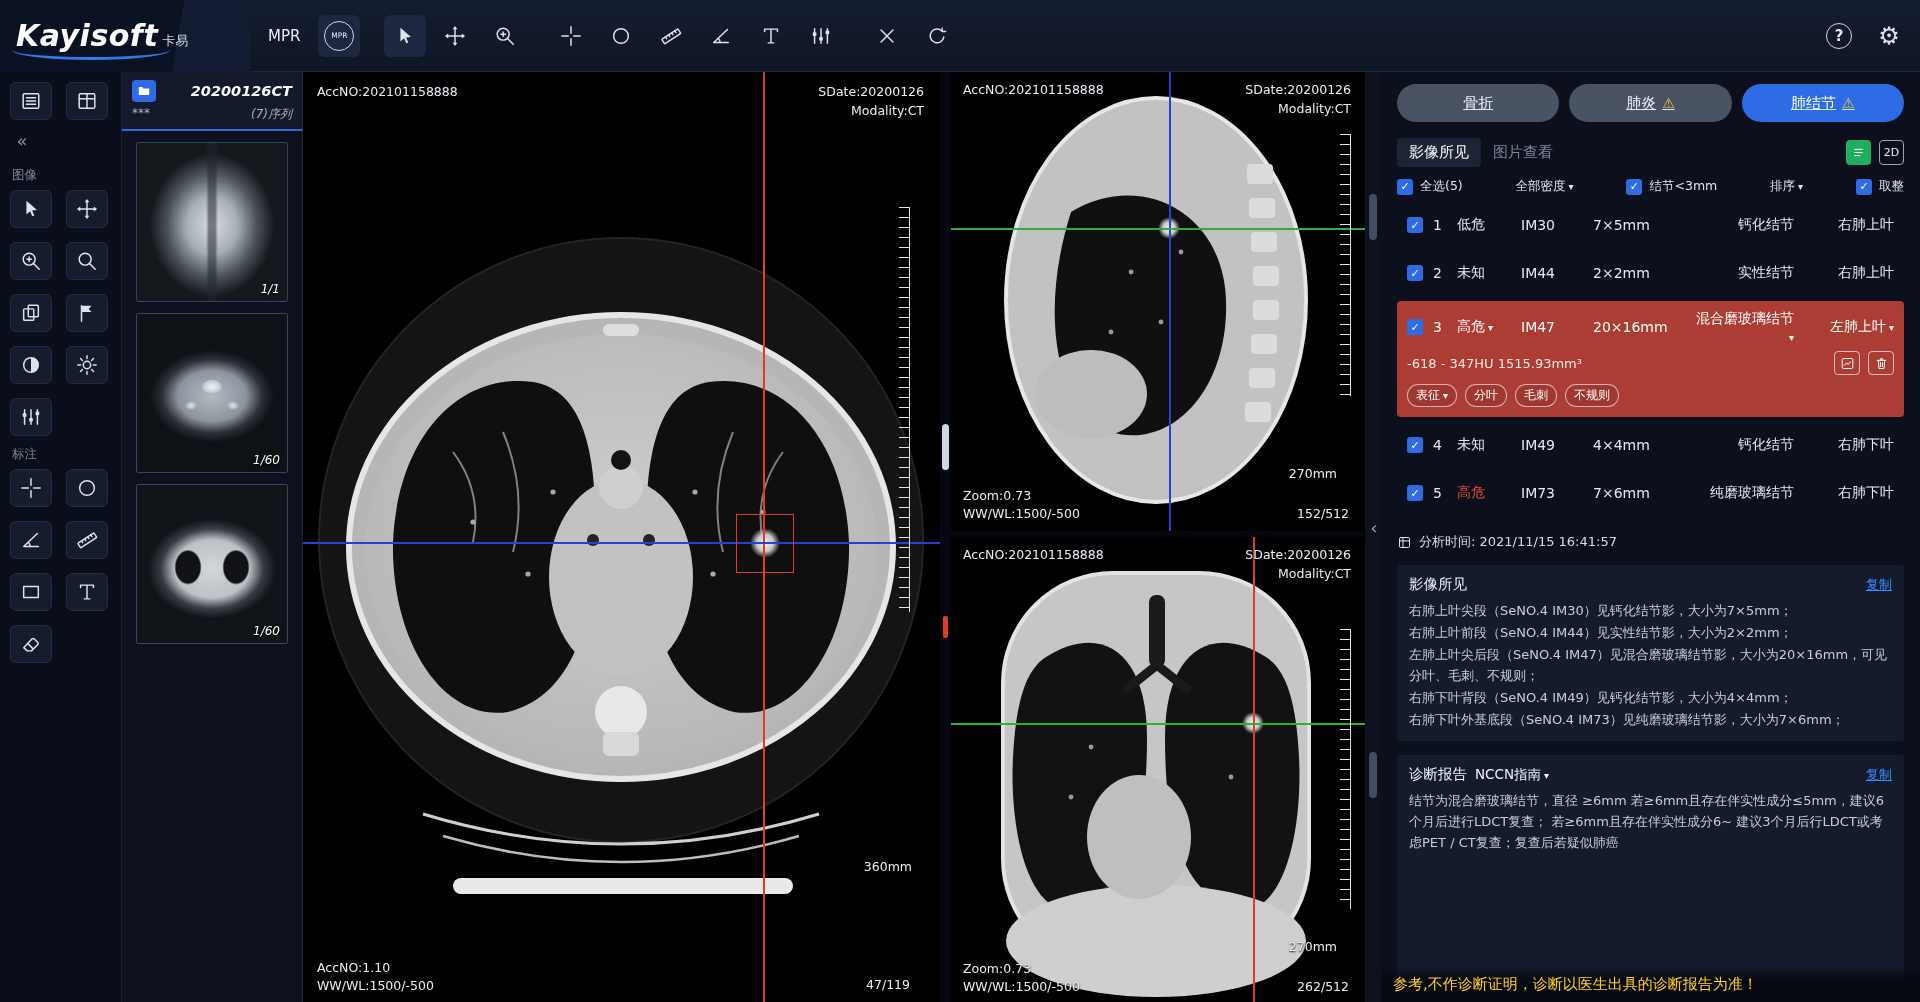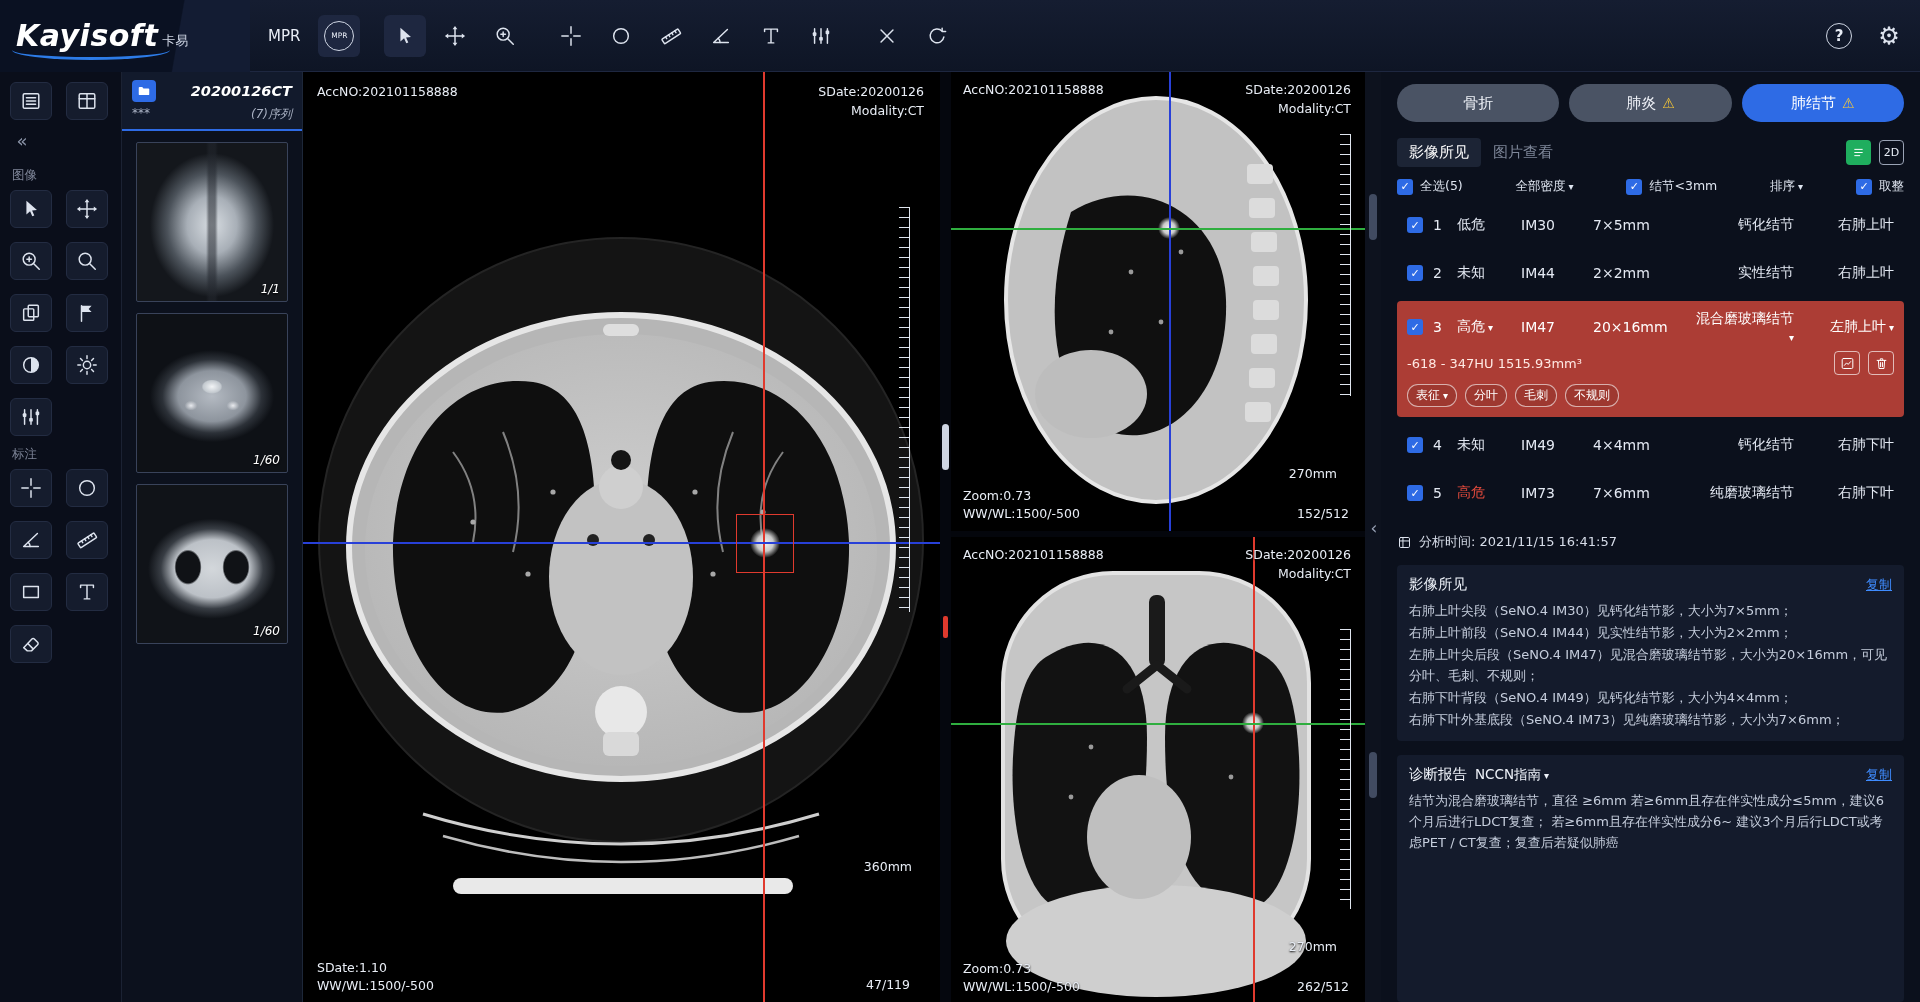--- a/index.html
+++ b/index.html
@@ -106,21 +106,21 @@
     background:#e03a2e; border-radius:2px; }
   .vscroll { position:absolute; top:72px; left:1365px; width:16px; height:930px; background:#0d121e; z-index:8; }
   .vscroll .handle { position:absolute; left:4px; width:8px; border-radius:4px; background:#414b61; }
   .h1 { top:122px; height:46px; } .h2 { top:680px; height:46px; }
   .panel-collapse { position:absolute; left:1366px; top:518px; z-index:12;
     font-size:17px; color:#97a0b4; width:16px; text-align:center; }
 
   
   .panel { position:absolute; top:72px; left:1381px; width:539px; height:930px;
     background:#0b101c; padding:10px 16px 0 16px; display:flex; flex-direction:column; z-index:10; }
-  .disease-row { display:flex; gap:10px; margin-top:2px; }
+  .disease-row { display:flex; gap:10px; margin-top:2px;text-decoration:underline; }
   .dbtn { flex:1; height:38px; border-radius:19px; background:#4a5364; color:#eef1f7;
     font-size:15px; display:flex; align-items:center; justify-content:center; gap:6px; }
   .dbtn.active { background:#2e6be5; color:#fff; }
   .warn { color:#ffcc33; font-size:14px; }
   .tabs-row { display:flex; align-items:center; margin-top:14px; height:32px; }
   .tab { font-size:15px; color:#7e8799; padding:5px 12px; border-radius:4px; }
   .tab.active { color:#ffffff; background:#1c2435; }
   .tabs-spacer { flex:1; }
   .report-tile { width:25px; height:25px; background:#1fae5e; border-radius:4px;
     display:flex; align-items:center; justify-content:center; margin-right:8px; }
@@ -527,21 +527,21 @@
       <path d="M140 764 Q318 816 496 764" stroke="#bdbdbd" stroke-width="2.5" fill="none"></path>
       <rect x="150" y="806" width="340" height="16" rx="8" fill="#e9e9e9"></rect>
     </svg>
     <div class="xhair-v c-red" style="left:460px"></div>
     <div class="xhair-h c-blue" style="top:470px"></div>
     <div class="roi"></div>
     <div class="ruler ax-ruler"></div>
     <span class="ov" style="top:12px;left:14px">AccNO:202101158888</span>
     <span class="ov" style="top:12px;right:16px">SDate:20200126</span>
     <span class="ov" style="top:31px;right:16px">Modality:CT</span>
-    <span class="ov" style="bottom:27px;left:14px">SDate:1.10</span>
+    <span class="ov" style="bottom:27px;left:14px">AccNO:1.10</span>
     <span class="ov" style="bottom:9px;left:14px">WW/WL:1500/-500</span>
     <span class="ov" style="bottom:10px;right:30px">47/119</span>
     <span class="ov" style="bottom:128px;right:28px">360mm</span>
   </section>
 
   <div class="vsplit">
     <div class="split-handle"></div>
     <div class="split-red"></div>
   </div>
 
@@ -773,15 +773,16 @@
         <span class="sec-title">诊断报告</span>
         <button class="sec-guide"><span>NCCN指南</span><i class="caret">▾</i></button>
         <span class="sec-spacer"></span>
         <button class="copy-link">复制</button>
       </div>
       <div class="sec-body">
         <p>结节为混合磨玻璃结节，直径 ≥6mm 若≥6mm且存在伴实性成分≤5mm，建议6个月后进行LDCT复查； 若≥6mm且存在伴实性成分6~ 建议3个月后行LDCT或考虑PET / CT复查；复查后若疑似肺癌</p>
       </div>
     </div>
 
+    <div class="disclaimer">参考,不作诊断证明，诊断以医生出具的诊断报告为准！</div>
   </aside>
 
 </div>
 
 </body></html>

